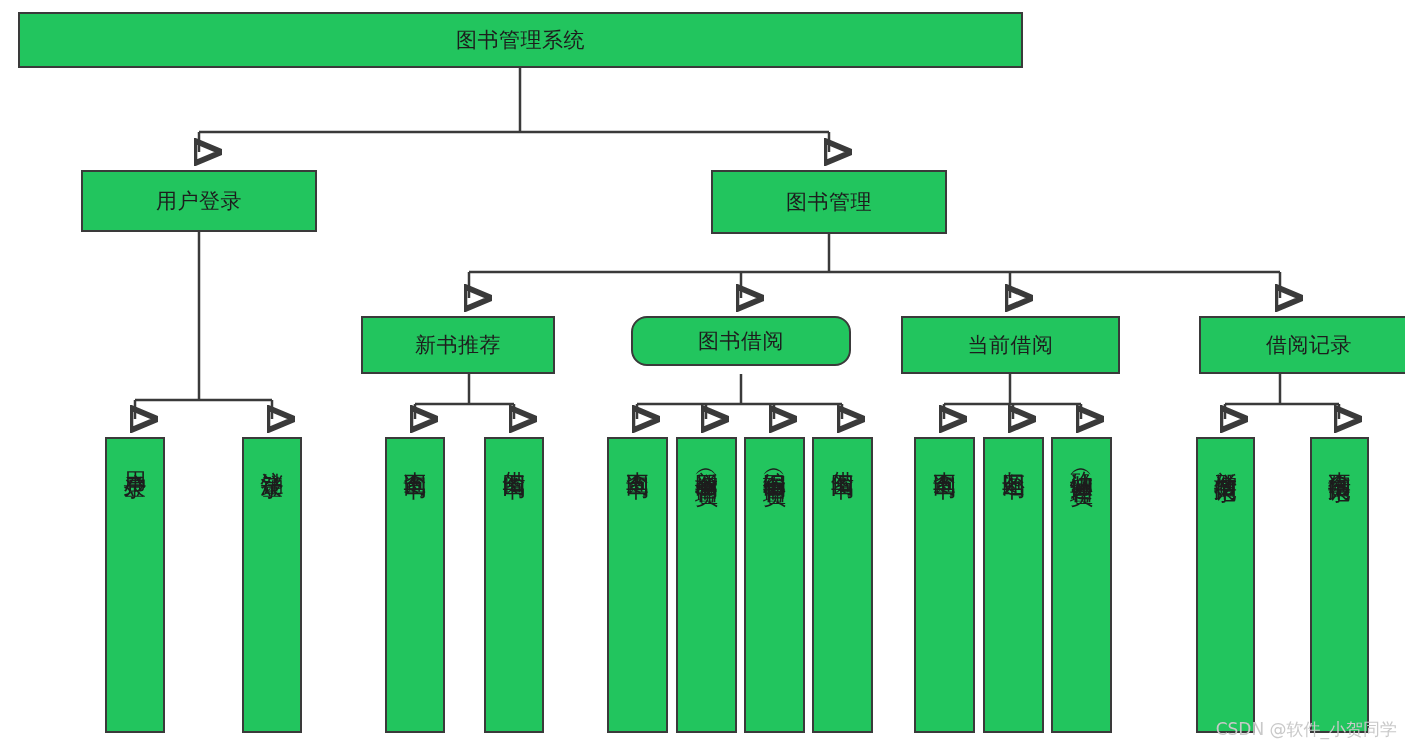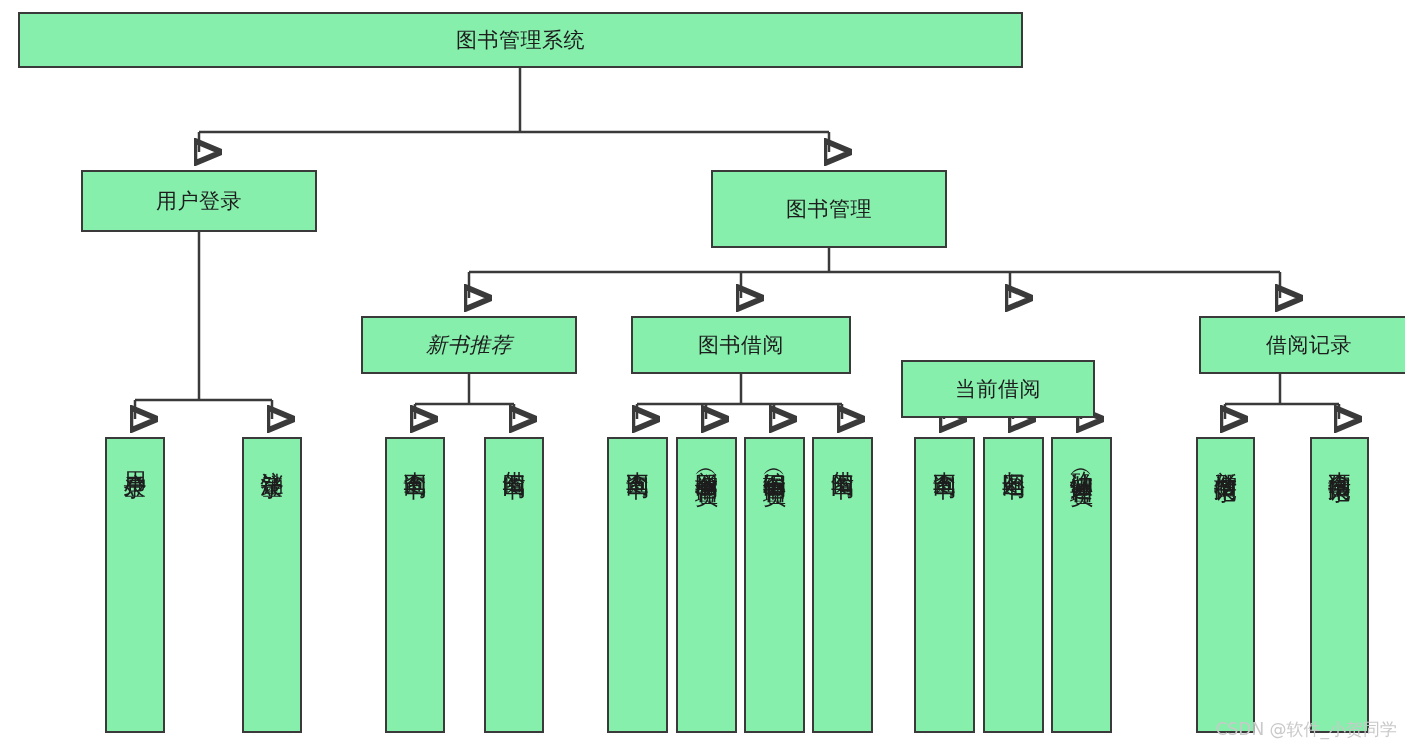--- a/index.html
+++ b/index.html
@@ -16,21 +16,21 @@
   }
   #diagram-root {
     position: absolute;
     left: 0; top: 0;
     width: 1405px;
     height: 747px;
   }
   .node-box {
     position: absolute;
     box-sizing: border-box;
-    background: #86efac;
+    background: #22c55e;
     border: 2.5px solid #3a3a3a;
     display: flex;
     align-items: center;
     justify-content: center;
     overflow: hidden;
   }
   .node-label {
     color: #1d1d1d;
     font-size: 21px;
     line-height: 1.25;
@@ -130,31 +130,31 @@
     <line x1="1339" y1="404" x2="1339" y2="419" marker-end="url(#arrow)"></line>
   </svg>
 
   <div class="node-box" style="left:18px; top:12px; width:1005px; height:56px;">
     <span class="node-label">图书管理系统</span>
   </div>
 
   <div class="node-box" style="left:81px; top:170px; width:236px; height:62px;">
     <span class="node-label">用户登录</span>
   </div>
-  <div class="node-box" style="left:711px; top:170px; width:236px; height:78px;">
+  <div class="node-box" style="left:711px; top:170px; width:236px; height:64px;">
     <span class="node-label">图书管理</span>
   </div>
 
-  <div class="node-box" style="left:361px; top:316px; width:216px; height:58px;font-style:italic;">
+  <div class="node-box" style="left:361px; top:316px; width:194px; height:58px;">
     <span class="node-label">新书推荐</span>
   </div>
-  <div class="node-box" style="left:631px; top:316px; width:220px; height:58px;">
+  <div class="node-box" style="left:631px; top:316px; width:220px; height:50px;border-radius:16px;">
     <span class="node-label">图书借阅</span>
   </div>
-  <div class="node-box" style="left:901px; top:316px; width:194px; height:58px;margin-top:44px;">
+  <div class="node-box" style="left:901px; top:316px; width:219px; height:58px;">
     <span class="node-label">当前借阅</span>
   </div>
   <div class="node-box" style="left:1170px; top:316px; width:220px; height:58px;margin-left:29px;">
     <span class="node-label">借阅记录</span>
   </div>
 
   <div class="node-box vertical" style="left:105px; top:437px; width:60px; height:296px;">
     <span class="node-label">用户登录</span>
   </div>
   <div class="node-box vertical" style="left:242px; top:437px; width:60px; height:296px;">

